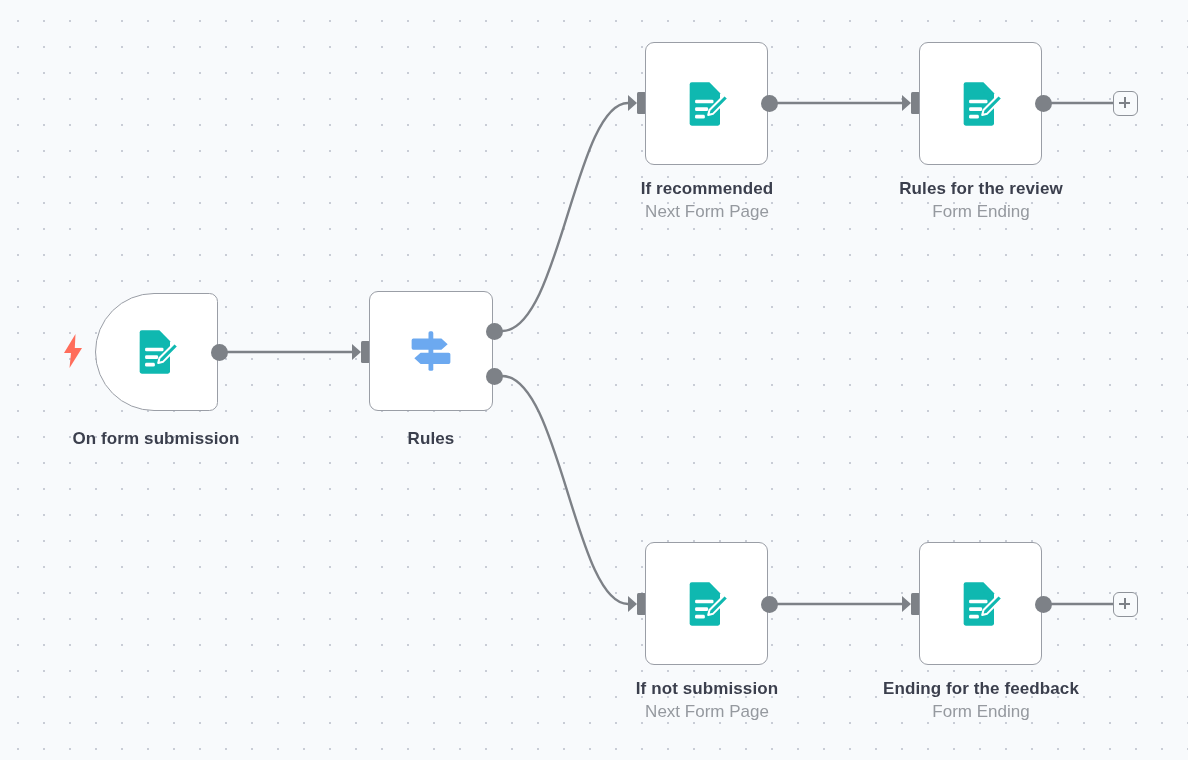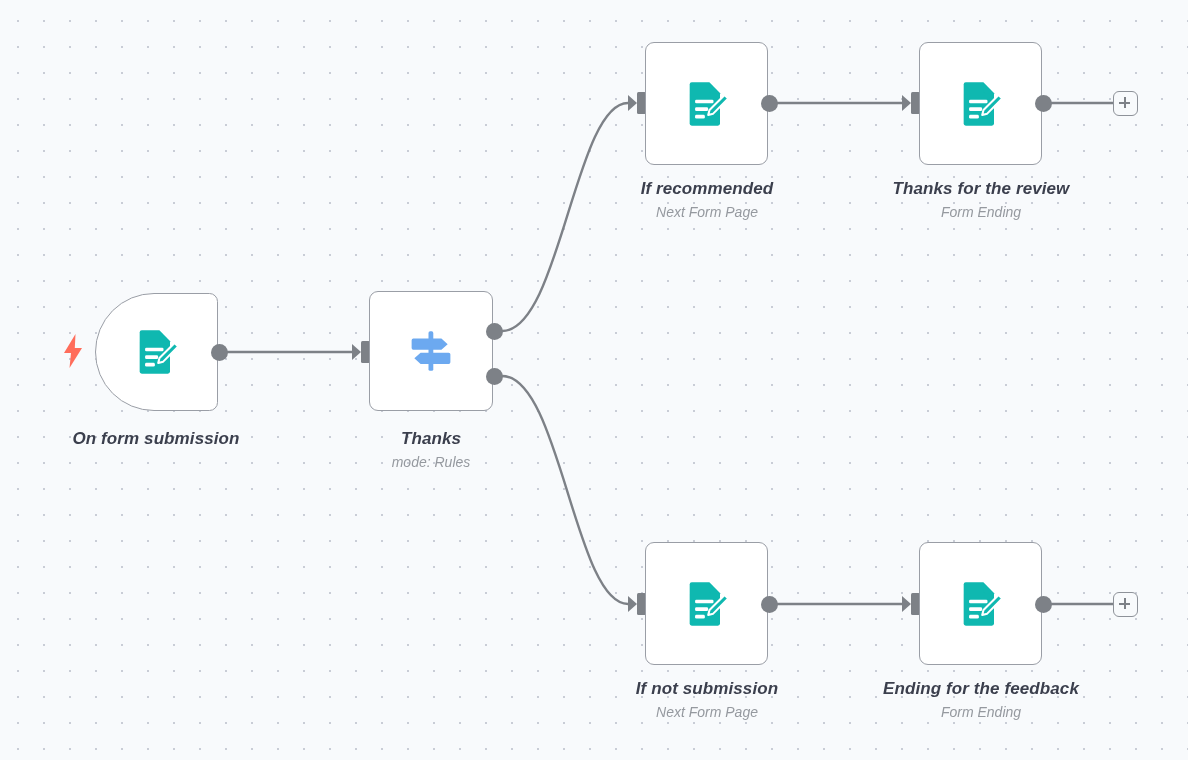--- a/index.html
+++ b/index.html
@@ -24,27 +24,27 @@
     border:1.6px solid #9a9ea6;
     box-sizing:border-box;
     display:flex;align-items:center;justify-content:center;
   }
   .node.regular{border-radius:9px;}
   .node.trigger{border-radius:62px 9px 9px 62px;}
 
   .node-icon{display:block;}
 
   
-  .label-wrap{position:absolute;text-align:center;font-style:italic;}
+  .label-wrap{position:absolute;text-align:center;}
   .node-title{
     font-size:17px;font-weight:700;color:#3b3f4d;
     letter-spacing:0.1px;line-height:21px;white-space:nowrap;
   }
   .node-sub{
-    font-size:14px;font-weight:400;color:#95999f;
+    font-size:17px;font-weight:400;color:#95999f;
     line-height:18px;margin-top:4px;white-space:nowrap;
   }
 
   
   .out-dot{
     position:absolute;width:17px;height:17px;border-radius:50%;
     background:#7d8187;
   }
 
   
@@ -114,22 +114,21 @@
   <div class="node regular" style="left:369px;top:291px;width:124px;height:120px;">
     <svg class="node-icon" width="50" height="50" viewBox="0 0 48 48">
       <rect x="21.6" y="5" width="4.6" height="38" rx="1.6" fill="#6ca9f0"></rect>
       <path d="M7 12h27l6 5.4-6 5.4H7a1.6 1.6 0 0 1-1.6-1.6v-7.6A1.6 1.6 0 0 1 7 12z" fill="#6ca9f0"></path>
       <path d="M41 25.6H14l-6 5.4 6 5.4h27a1.6 1.6 0 0 0 1.6-1.6v-7.6a1.6 1.6 0 0 0-1.6-1.6z" fill="#6ca9f0"></path>
     </svg>
   </div>
   <div class="out-dot" style="left:486px;top:323px;"></div>
   <div class="out-dot" style="left:486px;top:368px;"></div>
   <div class="label-wrap" style="left:231px;top:428px;width:400px;">
-    <div class="node-title">Thanks</div>
-    <div class="node-sub">mode: Rules</div>
+    <div class="node-title">Rules</div>
   </div>
 
   <div class="node regular" style="left:645px;top:42px;width:123px;height:123px;">
     <svg class="node-icon" width="52" height="52" viewBox="0 0 48 48">
       <path d="M10 4h16l10 10v28a2 2 0 0 1-2 2H10a2 2 0 0 1-2-2V6a2 2 0 0 1 2-2z" fill="#0fb8b0"></path>
       <path d="M26 4l10 10H28a2 2 0 0 1-2-2V4z" fill="#0fb8b0"></path>
       <rect x="13" y="20" width="17" height="3.4" rx="1.2" fill="#ffffff"></rect>
       <rect x="13" y="27" width="12" height="3.4" rx="1.2" fill="#ffffff"></rect>
       <rect x="13" y="34" width="9" height="3.4" rx="1.2" fill="#ffffff"></rect>
       <path d="M40.2 15.6l3.4 3.4-13.9 13.9-4.6 1.2 1.2-4.6z" fill="#0fb8b0" stroke="#ffffff" stroke-width="1.9" stroke-linejoin="round"></path>
@@ -147,21 +146,21 @@
       <path d="M26 4l10 10H28a2 2 0 0 1-2-2V4z" fill="#0fb8b0"></path>
       <rect x="13" y="20" width="17" height="3.4" rx="1.2" fill="#ffffff"></rect>
       <rect x="13" y="27" width="12" height="3.4" rx="1.2" fill="#ffffff"></rect>
       <rect x="13" y="34" width="9" height="3.4" rx="1.2" fill="#ffffff"></rect>
       <path d="M40.2 15.6l3.4 3.4-13.9 13.9-4.6 1.2 1.2-4.6z" fill="#0fb8b0" stroke="#ffffff" stroke-width="1.9" stroke-linejoin="round"></path>
     </svg>
   </div>
   <div class="out-dot" style="left:1035px;top:95px;"></div>
   <div class="plus-btn" style="left:1113px;top:91px;"></div>
   <div class="label-wrap" style="left:781px;top:178px;width:400px;">
-    <div class="node-title">Thanks for the review</div>
+    <div class="node-title">Rules for the review</div>
     <div class="node-sub">Form Ending</div>
   </div>
 
   <div class="node regular" style="left:645px;top:542px;width:123px;height:123px;">
     <svg class="node-icon" width="52" height="52" viewBox="0 0 48 48">
       <path d="M10 4h16l10 10v28a2 2 0 0 1-2 2H10a2 2 0 0 1-2-2V6a2 2 0 0 1 2-2z" fill="#0fb8b0"></path>
       <path d="M26 4l10 10H28a2 2 0 0 1-2-2V4z" fill="#0fb8b0"></path>
       <rect x="13" y="20" width="17" height="3.4" rx="1.2" fill="#ffffff"></rect>
       <rect x="13" y="27" width="12" height="3.4" rx="1.2" fill="#ffffff"></rect>
       <rect x="13" y="34" width="9" height="3.4" rx="1.2" fill="#ffffff"></rect>

